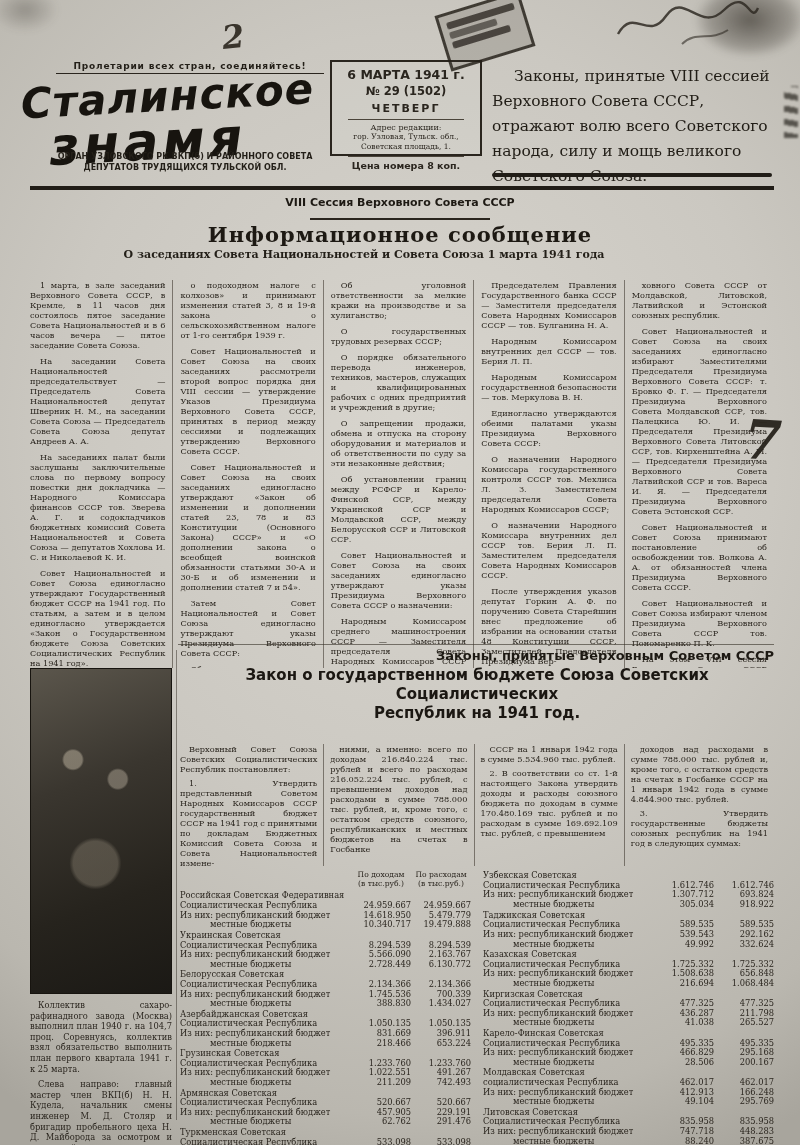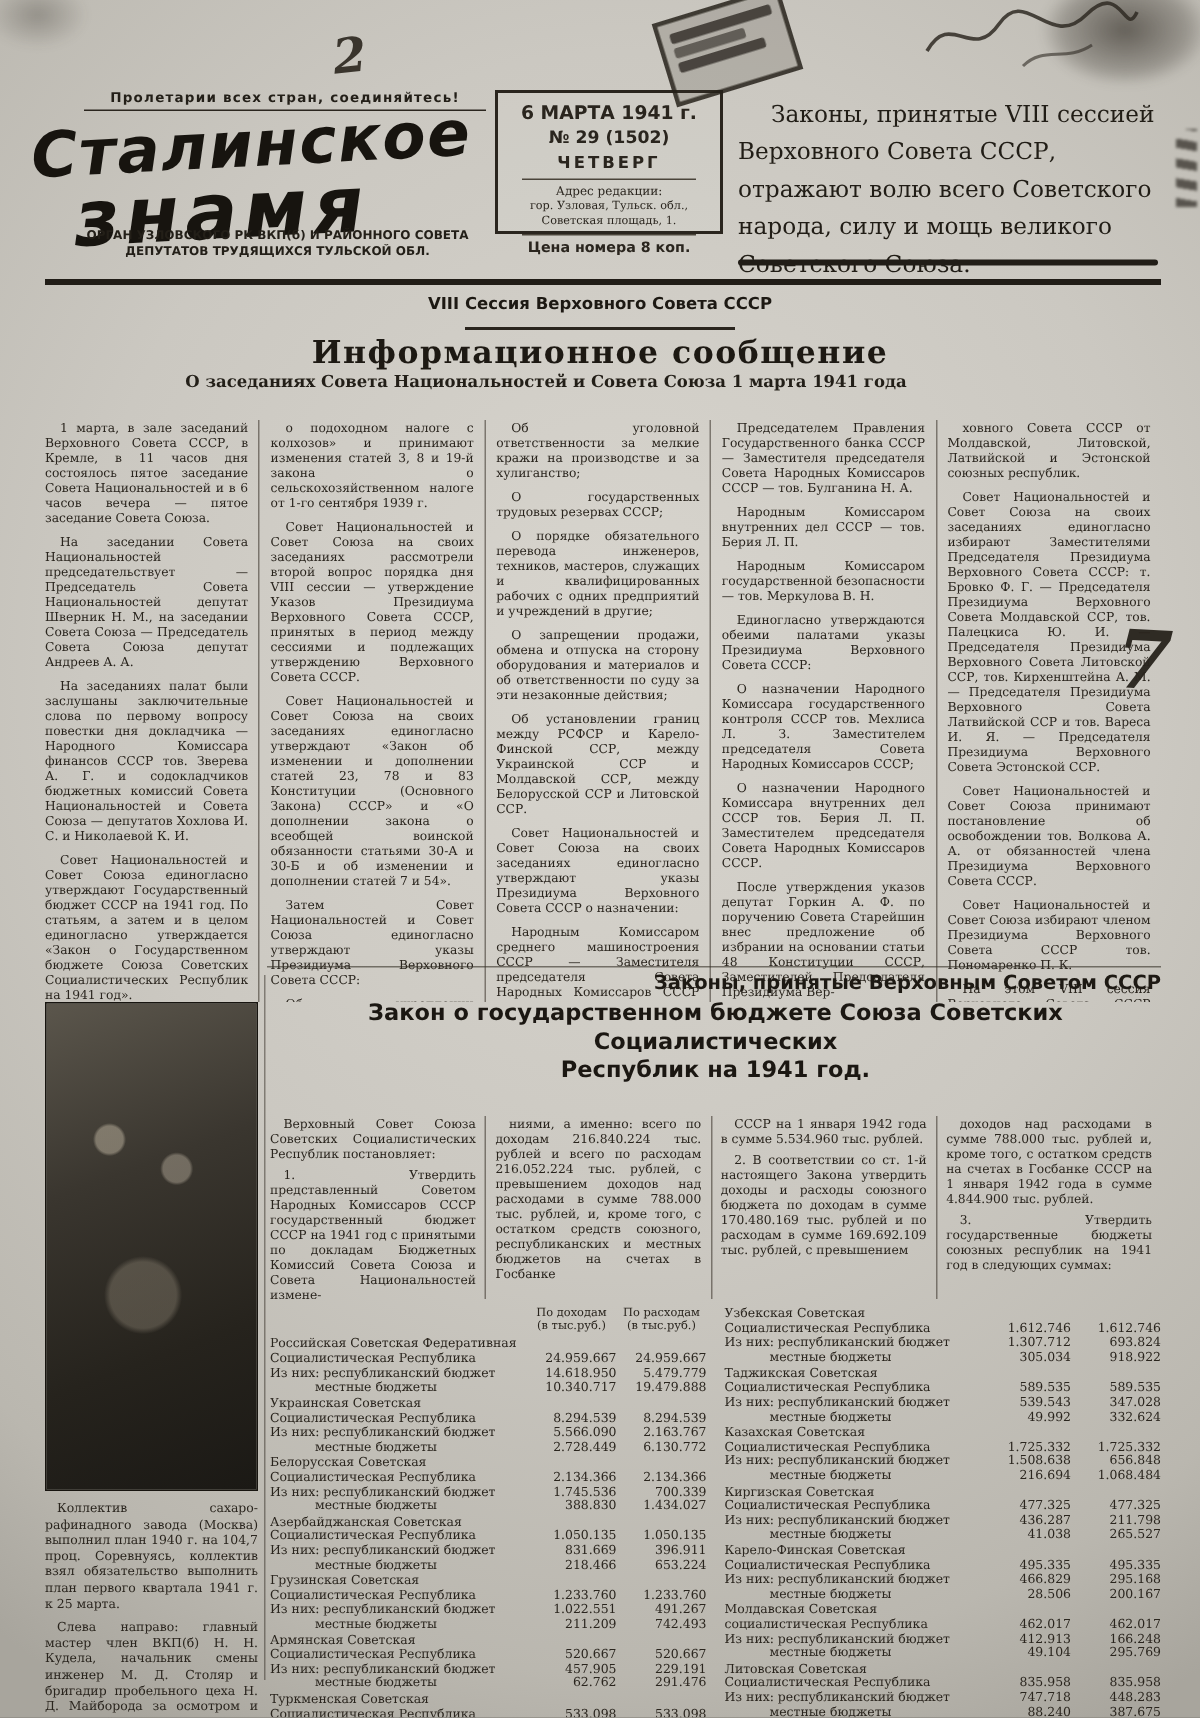--- a/index.html
+++ b/index.html
@@ -398,21 +398,21 @@
 
             <div class="trow rep">
               <div class="r-name">Таджикская Советская Социалистическая Республика</div>
               <div class="r-num">589.535</div>
               <div class="r-num">589.535</div>
             </div>
 
             <div class="trow sub">
               <div class="r-name">Из них: республиканский бюджет</div>
               <div class="r-num">539.543</div>
-              <div class="r-num">347.028</div>
+              <div class="r-num">292.162</div>
             </div>
 
             <div class="trow mest">
               <div class="r-name">местные бюджеты</div>
               <div class="r-num">49.992</div>
               <div class="r-num">332.624</div>
             </div>
 
             <div class="trow rep">
               <div class="r-name">Казахская Советская Социалистическая Республика</div>

